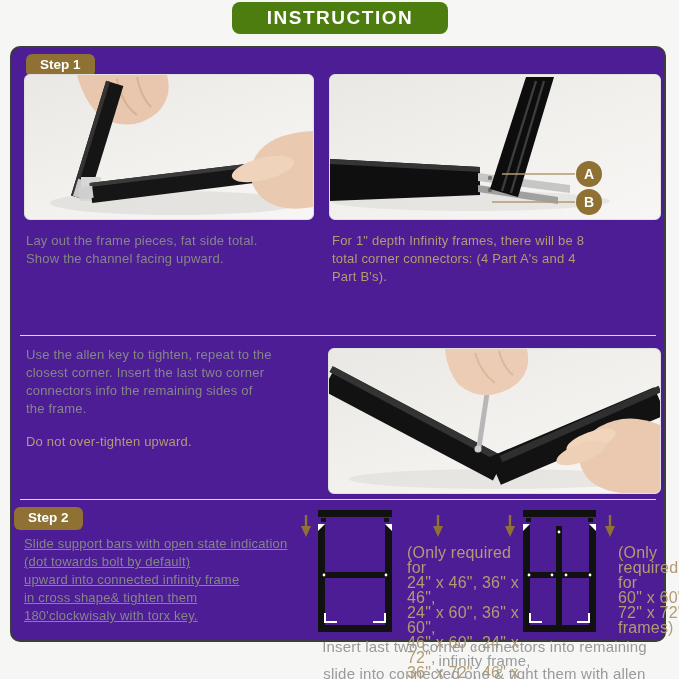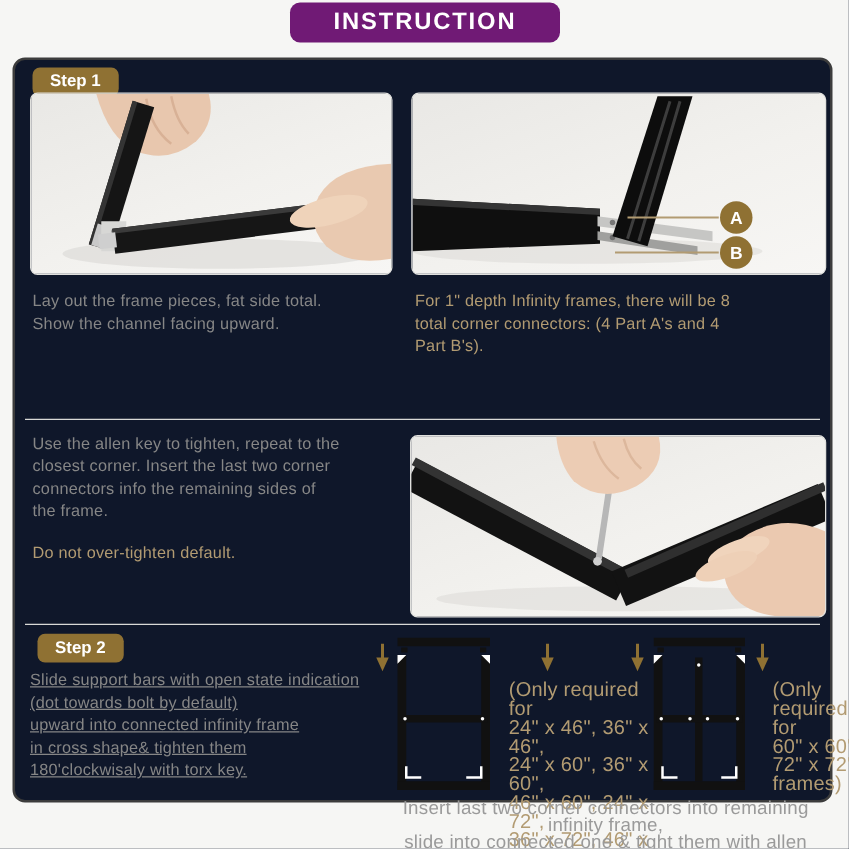--- a/index.html
+++ b/index.html
@@ -6,28 +6,28 @@
   body{
     width:679px;height:679px;position:relative;overflow:hidden;
     background:#f6f6f4;
     font-family:"Liberation Sans", sans-serif;
     -webkit-font-smoothing:antialiased;
   }
   .pre{white-space:pre-line;}
   
   .banner{
     position:absolute;left:232px;top:2px;width:216px;height:32px;
-    background:#701a75;border-radius:8px;
+    background:#4d7c0f;border-radius:8px;
     display:flex;align-items:center;justify-content:center;
     color:#fff;font-weight:bold;font-size:19px;letter-spacing:1.5px;
   }
   
   .main-box{
     position:absolute;left:10px;top:46px;width:656px;height:596px;
-    background:#0f172a;border:2px solid #3c3c3c;border-radius:10px;
+    background:#4c1d95;border:2px solid #3c3c3c;border-radius:10px;
     box-sizing:border-box;
   }
   .main-box > *{position:absolute;}
   .step-badge{
     background:#8f7133;border-radius:6px;color:#fff;
     font-weight:bold;font-size:13.5px;
     padding:3px 14px 4px 14px;line-height:16px;
   }
   .photo{
     background:linear-gradient(160deg,#e9e8e5 0%,#f2f1ee 55%,#f7f6f4 100%);
@@ -118,21 +118,21 @@
 Part B's).</p>
   </div>
 
   <div class="sep" style="top:287px;"></div>
 
   <div class="body-text" style="left:14px;top:298px;width:296px;">
     <p class="pre" style="margin-bottom:15px;">Use the allen key to tighten, repeat to the
 closest corner. Insert the last two corner
 connectors info the remaining sides of
 the frame.</p>
-    <p class="pre gold-text" style="margin:0;">Do not over-tighten default.</p>
+    <p class="pre gold-text" style="margin:0;">Do not over-tighten upward.</p>
   </div>
 
   <div class="photo" style="left:316px;top:300px;width:333px;height:146px;">
     <svg width="331" height="144" viewBox="0 0 331 144">
       <ellipse cx="170" cy="130" rx="150" ry="10" fill="#dddcd8" opacity="0.6"></ellipse>
 
       <path d="M0,30 L170,120" stroke="#121212" stroke-width="26"></path>
       <path d="M2,20 L168,108" stroke="#333333" stroke-width="7"></path>
       <path d="M331,52 L166,122" stroke="#121212" stroke-width="30"></path>
       <path d="M331,40 L172,110" stroke="#2f2f2f" stroke-width="7"></path>
@@ -145,21 +145,21 @@
       <path d="M146,4 Q152,24 166,34 M170,2 Q174,18 184,26" stroke="#dcb79c" stroke-width="2" fill="none"></path>
 
       <path d="M331,144 L331,76 Q298,62 270,78 Q244,94 252,118 Q260,140 292,144 Z" fill="#ebc9b0"></path>
       <ellipse cx="262" cy="92" rx="26" ry="9" fill="#f0d4bc" transform="rotate(-20 262 92)"></ellipse>
       <ellipse cx="252" cy="104" rx="26" ry="9" fill="#eed0b7" transform="rotate(-20 252 104)"></ellipse>
     </svg>
   </div>
 
   <div class="sep" style="top:451px;"></div>
 
-  <div class="step-badge" style="left:18px;top:459px;">
+  <div class="step-badge" style="left:2px;top:459px;">
     <span>Step 2</span>
   </div>
 
   <div class="body-text pre" style="left:12px;top:487px;width:292px;text-decoration:underline;">Slide support bars with open state indication
 (dot towards bolt by default)
 upward into connected infinity frame
 in cross shape&amp; tighten them
 180'clockwisaly with torx key.</div>
 
   <svg class="arrow" style="left:288px;top:466px;" viewBox="0 0 12 24">

